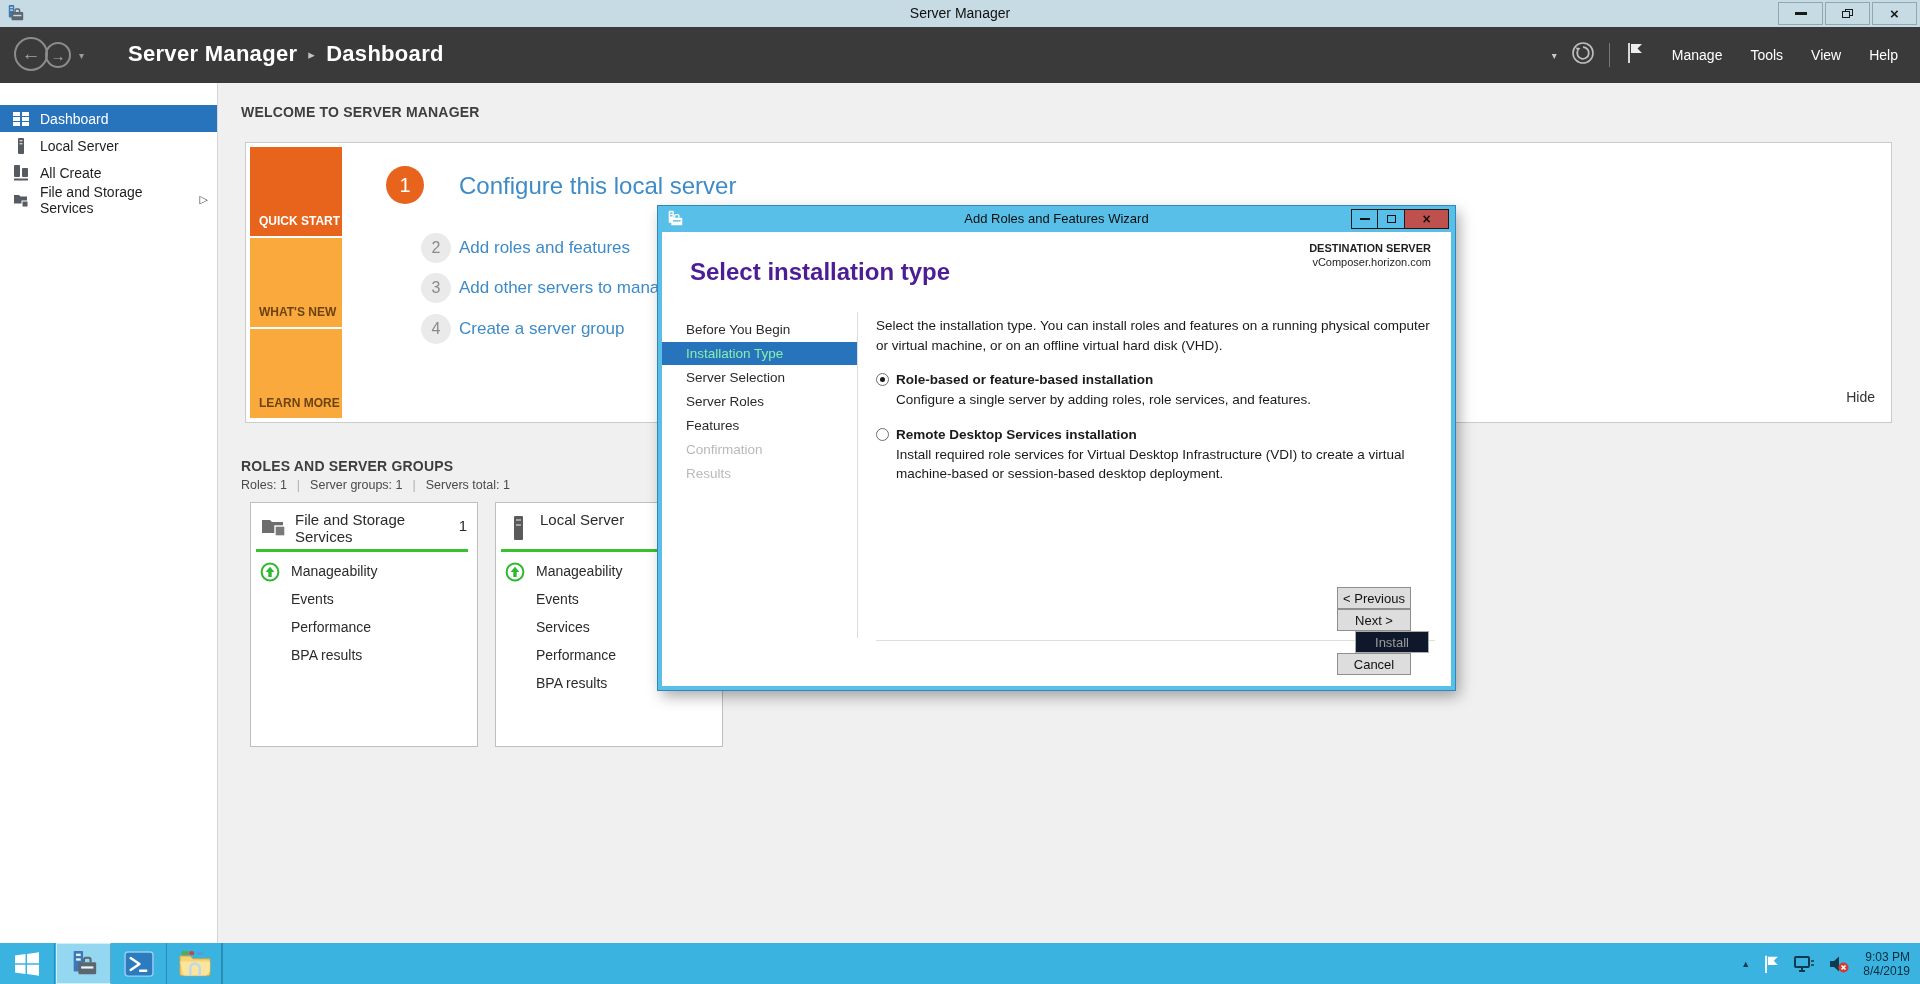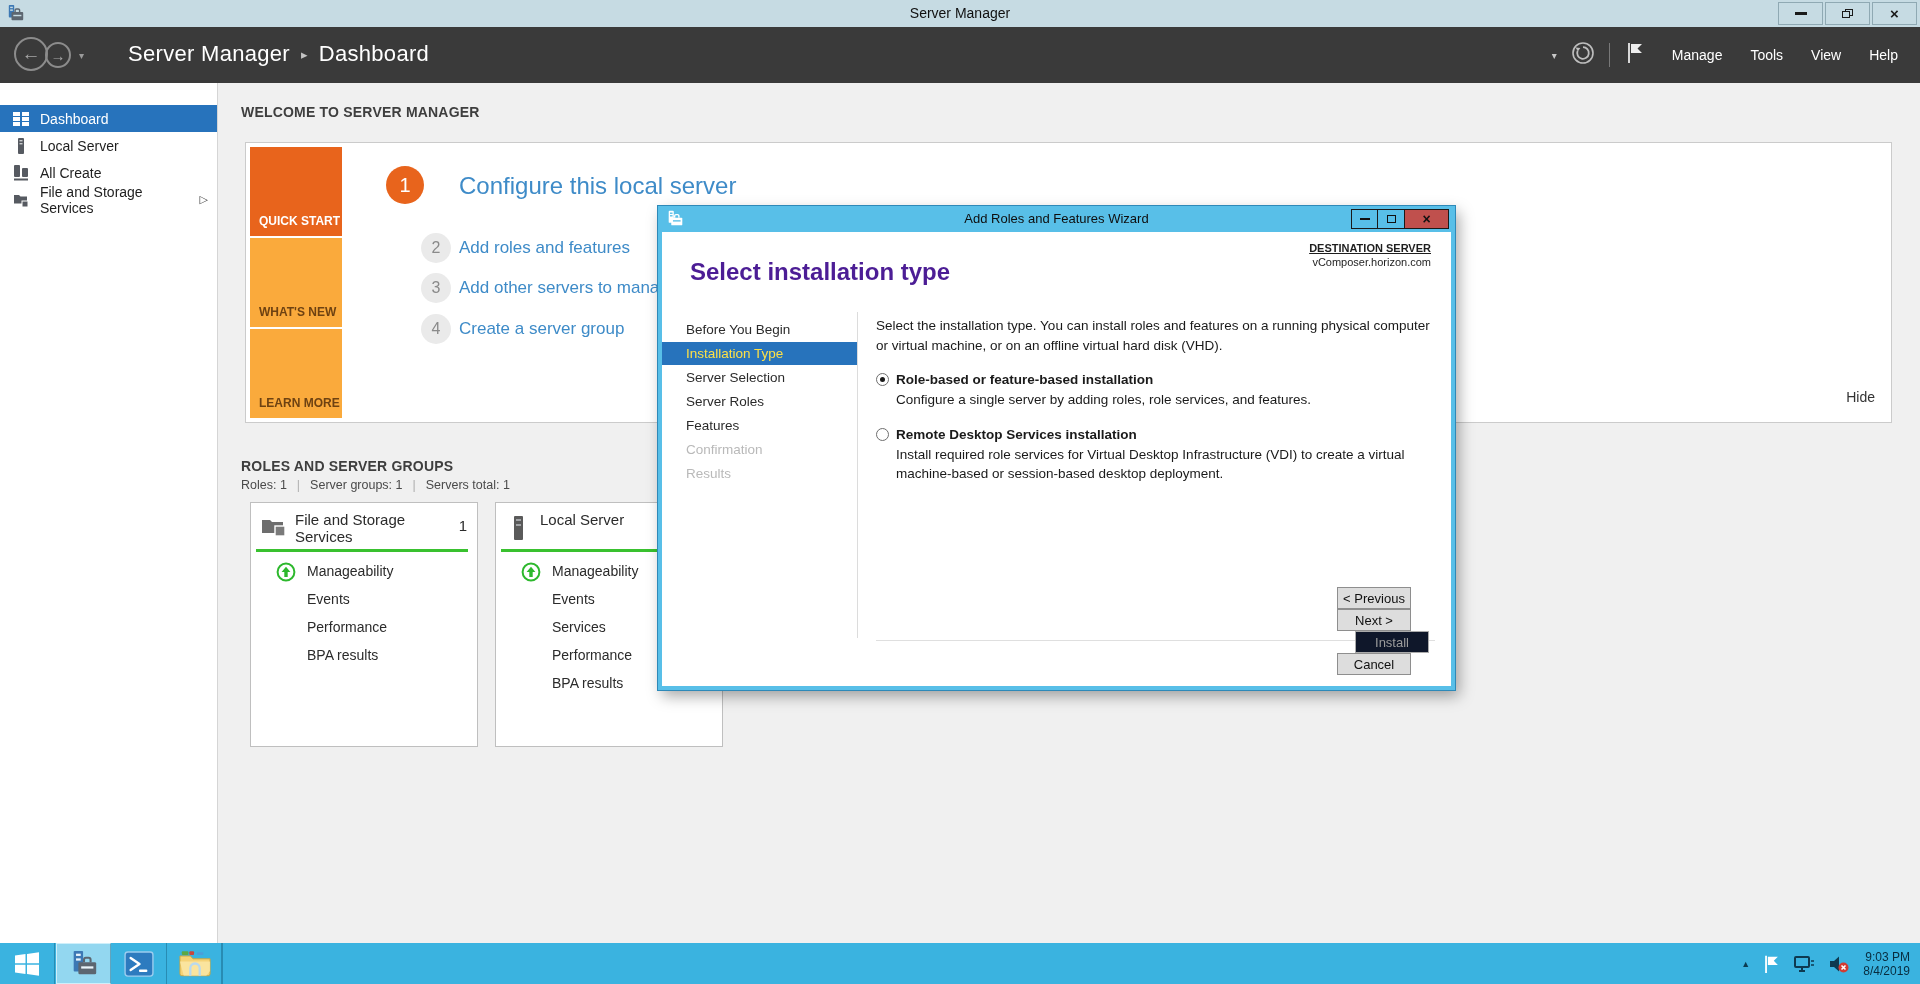--- a/index.html
+++ b/index.html
@@ -17,21 +17,21 @@
   .glyph-restore .r1 { position:absolute; right:0; top:0; width:8px; height:7px; border:1.5px solid #1A1A1A; }
   .glyph-restore .r2 { position:absolute; left:0; bottom:0; width:8px; height:7px; border:1.5px solid #1A1A1A; background:#C6DBE3; }
   .glyph-x { font-size:15px; font-weight:bold; line-height:1; }
 
   
   .navbar { position:absolute; left:0; top:27px; width:1920px; height:56px; background:#3A3A3A; color:#FFF; }
   .nav-circle { position:absolute; border-radius:50%; border:2px solid #8C8C8C; color:#A8A8A8; display:flex; align-items:center; justify-content:center; }
   .nav-back { left:14px; top:10px; width:34px; height:34px; font-size:19px; }
   .nav-fwd { left:45px; top:15px; width:26px; height:26px; font-size:15px; }
   .nav-dd-left { position:absolute; left:79px; top:23px; color:#9A9A9A; font-size:10px; }
-  .breadcrumb { position:absolute; left:128px; top:14px; font-size:22px; font-weight:400; color:#FFFFFF; letter-spacing:0.3px; }
+  .breadcrumb { position:absolute; left:128px; top:14px; font-size:22px; font-weight:700; color:#FFFFFF; letter-spacing:0.3px; }
   .crumb-sep { color:#C4C4C4; font-size:13px; margin:0 11px; vertical-align:2px; }
   .nav-right { position:absolute; right:22px; top:0; height:56px; display:flex; align-items:center; }
   .nav-dd2 { color:#C8C8C8; font-size:10px; margin-right:14px; }
   .nav-sep { width:1px; height:24px; background:#787878; margin:0 14px; }
   .nav-menu-item { font-size:14px; color:#FFFFFF; margin-left:28px; cursor:default; }
   .nav-flag { margin-left:2px; }
 
   
   .sidebar { position:absolute; left:0; top:83px; width:218px; bottom:41px; background:#FFFFFF; border-right:1px solid #D5D5D5; padding-top:22px; }
   .side-item { height:27px; display:flex; align-items:center; padding-left:13px; font-size:14px; color:#1E1E1E; cursor:default; }
@@ -65,43 +65,43 @@
 
   .group-tile { position:absolute; top:502px; width:228px; height:245px; background:#FFFFFF; border:1px solid #BFBFBF; }
   .tile-1 { left:250px; }
   .tile-2 { left:495px; }
   .tile-head { position:absolute; left:10px; top:8px; right:10px; display:flex; }
   .tile-icon { width:28px; margin-top:4px; }
   .tile-title { font-size:15px; color:#2B2B2B; line-height:17px; margin-left:6px; width:132px; cursor:default; }
   .tile-count { margin-left:auto; font-size:15px; color:#2B2B2B; padding-top:6px; }
   .tile-green { position:absolute; left:5px; right:9px; top:46px; height:3px; background:#39C12F; }
   .tile-items { position:absolute; left:0; top:54px; right:0; }
-  .tile-item { display:flex; align-items:center; height:28px; padding-left:25px; font-size:14px; color:#2B2B2B; cursor:default; }
+  .tile-item { display:flex; align-items:center; height:28px; padding-left:9px; font-size:14px; color:#2B2B2B; cursor:default; }
   .tile-item .mi { width:21px; height:19px; margin-right:10px; }
 
   
   .wizard { position:absolute; left:658px; top:206px; width:797px; height:484px; background:#58BFE8; box-shadow:0 0 0 1px #2E89B8, 4px 6px 14px rgba(0,0,0,0.35); }
   .wiz-titlebar { position:absolute; left:0; top:0; right:0; height:26px; }
   .wiz-title-icon { position:absolute; left:9px; top:4px; }
   .wiz-title { position:absolute; left:0; right:0; top:5px; text-align:center; font-size:13px; color:#0E0E0E; }
   .wiz-controls { position:absolute; right:6px; top:3px; display:flex; }
   .wiz-btn { width:27px; height:20px; border:1px solid #1A1A1A; border-left-width:0; background:#58BFE8; display:flex; align-items:center; justify-content:center; color:#111; cursor:default; }
   .wiz-btn:first-child { border-left-width:1px; }
   .wiz-btn.close { width:44px; background:#C0504D; }
   .wiz-minbar { width:10px; height:2.5px; background:#111; }
   .wiz-maxbox { width:9px; height:8px; border:1.5px solid #111; }
   .wiz-x { font-size:14px; font-weight:bold; line-height:1; }
   .wiz-body { position:absolute; left:4px; right:4px; top:26px; bottom:4px; background:#FFFFFF; }
   .wiz-heading { position:absolute; left:28px; top:26px; font-size:24px; font-weight:700; color:#4c1d95; }
   .wiz-dest { position:absolute; right:20px; top:10px; text-align:right; color:#1E1E1E; }
-  .wiz-dest-label { font-size:11px; font-weight:bold;text-decoration:underline; }
+  .wiz-dest-label { font-size:11px; font-weight:bold; }
   .wiz-dest-server { font-size:11px; margin-top:2px; }
   .wiz-steps { position:absolute; left:0; top:86px; width:195px; }
   .wiz-step { height:23px; margin-bottom:1px; display:flex; align-items:center; padding-left:24px; font-size:13.5px; color:#2B2B2B; cursor:default; }
-  .wiz-step.selected { background:#2773BC; color:#fde047; }
+  .wiz-step.selected { background:#2773BC; color:#86efac; }
   .wiz-step.disabled { color:#B9B9B9; }
   .wiz-divider { position:absolute; left:195px; top:80px; bottom:48px; width:1px; background:#DCDCDC; }
   .wiz-content { position:absolute; left:214px; right:20px; top:84px; font-size:13.5px; color:#1A1A1A; }
   .wiz-intro { line-height:1.45; max-width:580px; }
   .wiz-option { margin-top:17px; }
   .radio-row { display:flex; align-items:center; cursor:default; }
   .radio { width:13px; height:13px; border:1px solid #6E6E6E; border-radius:50%; margin-right:7px; position:relative; background:#FFF; flex:0 0 auto; }
   .radio.checked::after { content:""; position:absolute; left:3px; top:3px; width:5px; height:5px; border-radius:50%; background:#1A1A1A; }
   .radio-label { font-weight:bold; }
   .radio-desc { margin-left:20px; margin-top:4px; line-height:1.4; max-width:560px; }

